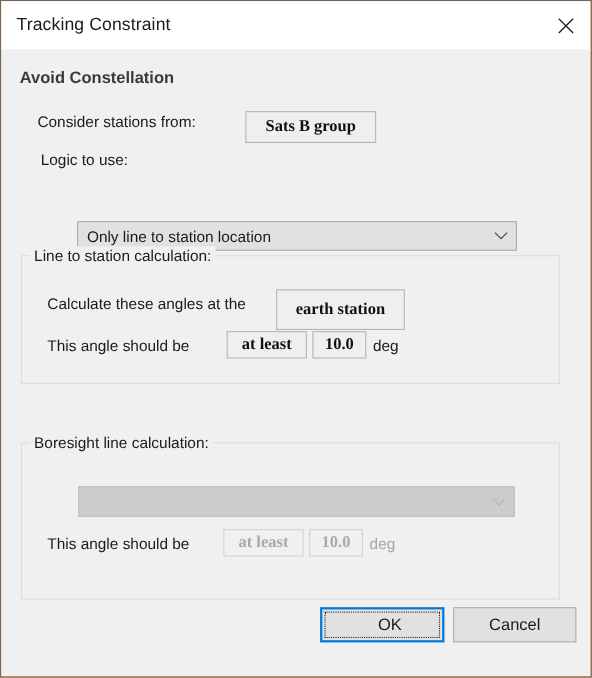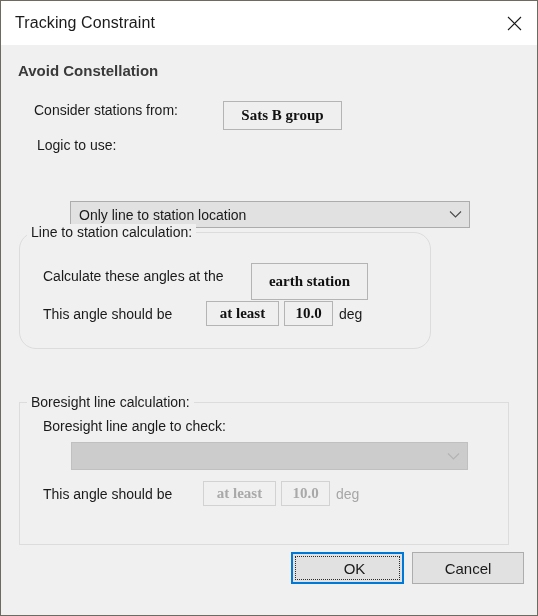--- a/index.html
+++ b/index.html
@@ -204,37 +204,36 @@
     <div class="lbl" style="left:36px; top:92px;">Logic to use:</div>
     <div class="combo" style="left:69px; top:116px; width:400px; height:27px;margin-top:40px;">
       <div class="combo-text">Only line to station location</div>
       <div class="chev">
         <svg width="13" height="9" viewBox="0 0 13 9" aria-hidden="true">
           <path d="M1 1.5 L6.5 7 L12 1.5" stroke="#4a4a4a" stroke-width="1.1" fill="none"></path>
         </svg>
       </div>
     </div>
 
-    <div class="group" style="left:18px; top:187px; width:412px; height:117px;border-radius:17px;">
+    <div class="group" style="left:18px; top:187px; width:490px; height:117px;">
       <div class="group-legend">Line to station calculation:</div>
     </div>
 
     <div class="lbl" style="left:42px; top:223px;">Calculate these angles at the</div>
     <div class="valbtn" style="left:250px; top:218px; width:117px; height:37px;">earth station</div>
 
     <div class="lbl" style="left:42px; top:261px;">This angle should be</div>
     <div class="valbtn" style="left:205px; top:256px; width:73px; height:25px;">at least</div>
     <div class="valbtn" style="left:283px; top:256px; width:49px; height:25px;">10.0</div>
     <div class="lbl" style="left:338px; top:261px;">deg</div>
 
     <div class="group" style="left:18px; top:357px; width:490px; height:143px;padding-left:9px;">
       <div class="group-legend">Boresight line calculation:</div>
     </div>
 
-    <div class="lbl" style="left:42px; top:373px;">Boresight line angle to check:</div>
 
     <div class="combo disabled" style="left:70px; top:397px; width:397px; height:28px;">
       <div class="combo-text"></div>
       <div class="chev">
         <svg width="13" height="9" viewBox="0 0 13 9" aria-hidden="true">
           <path d="M1 1.5 L6.5 7 L12 1.5" stroke="#b3b3b3" stroke-width="1.1" fill="none"></path>
         </svg>
       </div>
     </div>
 

